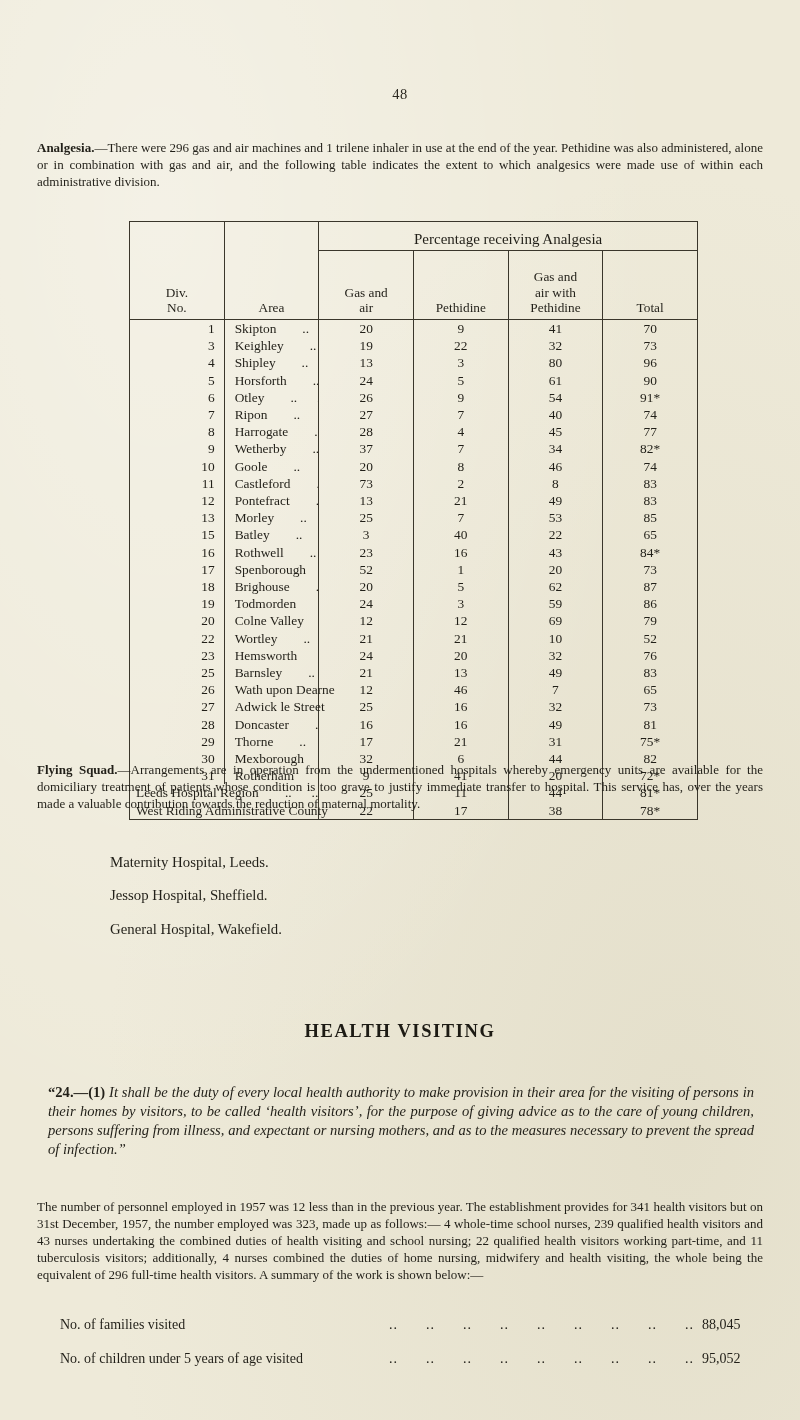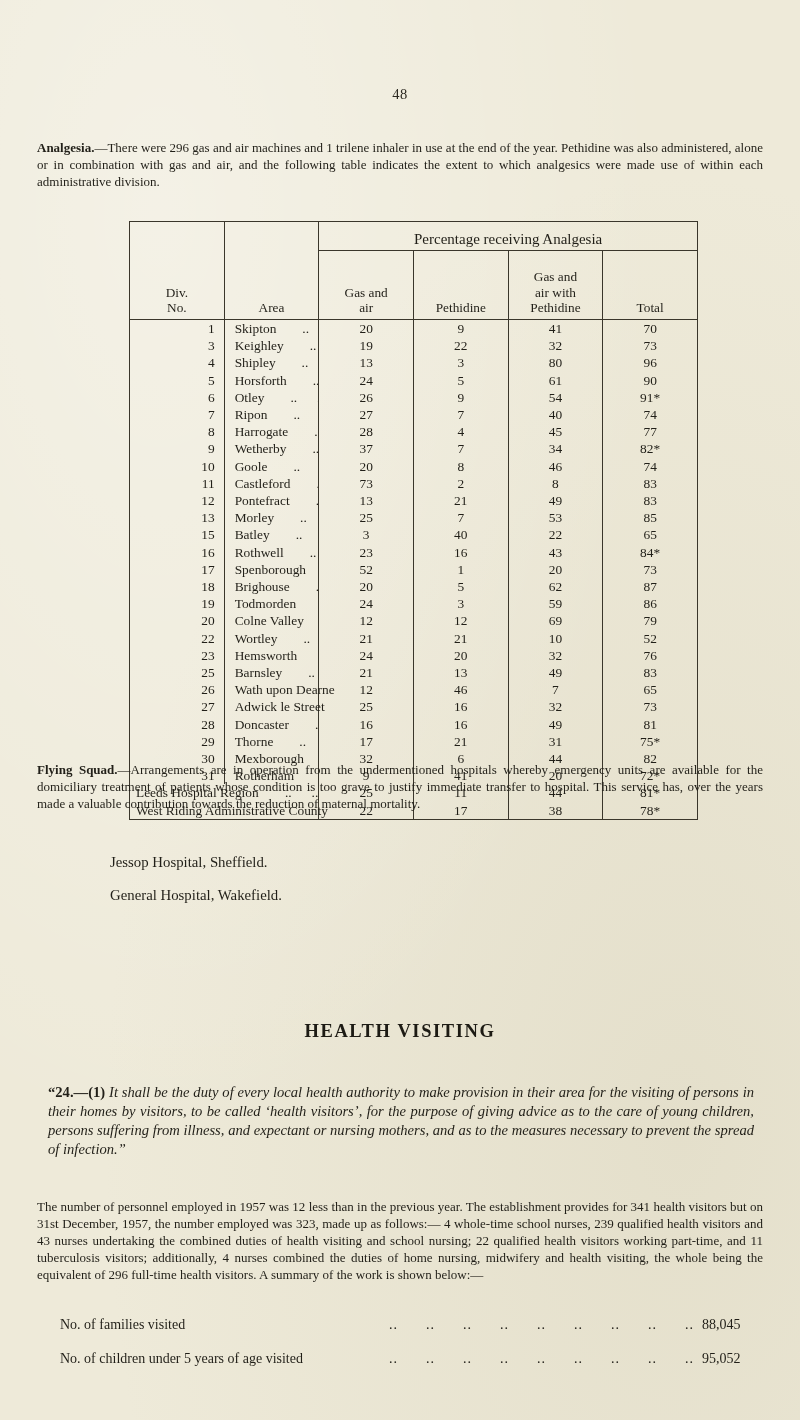--- a/index.html
+++ b/index.html
@@ -622,20 +622,21 @@
         </tbody>
     </table>
   </div>
 
 
   <p class="body-block flying"><b>Flying Squad.</b><span>—</span><span>Arrangements are in operation from the undermentioned hospitals whereby emergency units are available for the domiciliary treatment of patients whose condition is too grave to justify immediate transfer to hospital. This service has, over the years made a valuable contribution towards the reduction of maternal mortality.</span></p>
 
   <div class="hosp-cols">
     <div class="col colR">
       <ul id="hosp-right">
+          <li>Maternity Hospital, Leeds.</li>
           <li>Jessop Hospital, Sheffield.</li>
           <li>General Hospital, Wakefield.</li>
         </ul>
     </div>
   </div>
 
   <div class="section-title">HEALTH VISITING</div>
 
   <p class="quote"><span class="num">“24.—(1)</span>
     <span>It shall be the duty of every local health authority to make provision in their area for the visiting of persons in their homes by visitors, to be called ‘health visitors’, for the purpose of giving advice as to the care of young children, persons suffering from illness, and expectant or nursing mothers, and as to the measures necessary to prevent the spread of infection.”</span></p>

